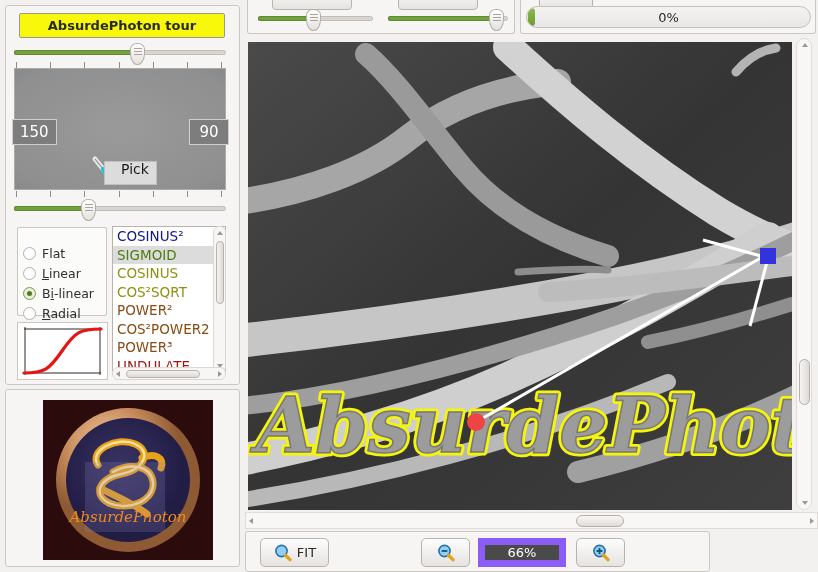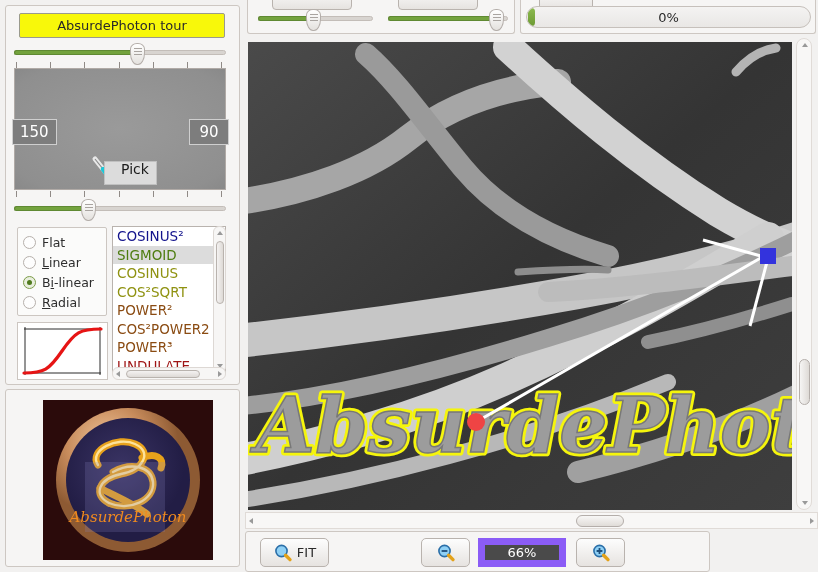--- a/index.html
+++ b/index.html
@@ -28,20 +28,21 @@
   
   #tour-button {
     position: absolute; left: 19px; top: 13px; width: 206px; height: 25px;
     background: #f8f80a;
     border: 1px solid #9a9a8d;
     border-radius: 2px;
     color: #2a2a2a; font-size: 13px;
     display: flex; align-items: center; justify-content: center;
     cursor: pointer;
     font-family: "DejaVu Sans", sans-serif;
+    font-weight: bold;
   }
 
   
   .slider {
     position: absolute; height: 20px; cursor: pointer;
   }
   .slider .trough {
     position: absolute; top: 8px; left: 0; right: 0; height: 5px;
     background: #d8d4d0; border-radius: 3px; border: 1px solid #c3bdb8;
   }
@@ -104,21 +105,21 @@
 
   
   #radio-group {
     position: absolute; left: 17px; top: 227px; width: 90px; height: 89px;
     background: #fbfbfa; border: 1px solid #ccc6c1; border-radius: 2px;
   }
   .radio-row {
     display: flex; align-items: center; height: 20px; margin-left: 5px;
     cursor: pointer; font-size: 12.5px; color: #2e2e2e;
   }
-  .radio-row:first-child { margin-top: 4px; }
+  .radio-row:first-child { margin-top: 15px; }
   .radio-dot {
     width: 13px; height: 13px; border-radius: 50%;
     background: #fdfdfd; border: 1px solid #b6b0ab;
     margin-right: 6px; flex: none; position: relative;
   }
   .radio-row.on .radio-dot { background: #e8eedd; border-color: #7d9c49; }
   .radio-row.on .radio-dot::after {
     content: ""; position: absolute; left: 3px; top: 3px;
     width: 5px; height: 5px; border-radius: 50%; background: #4f7a1d;
   }

